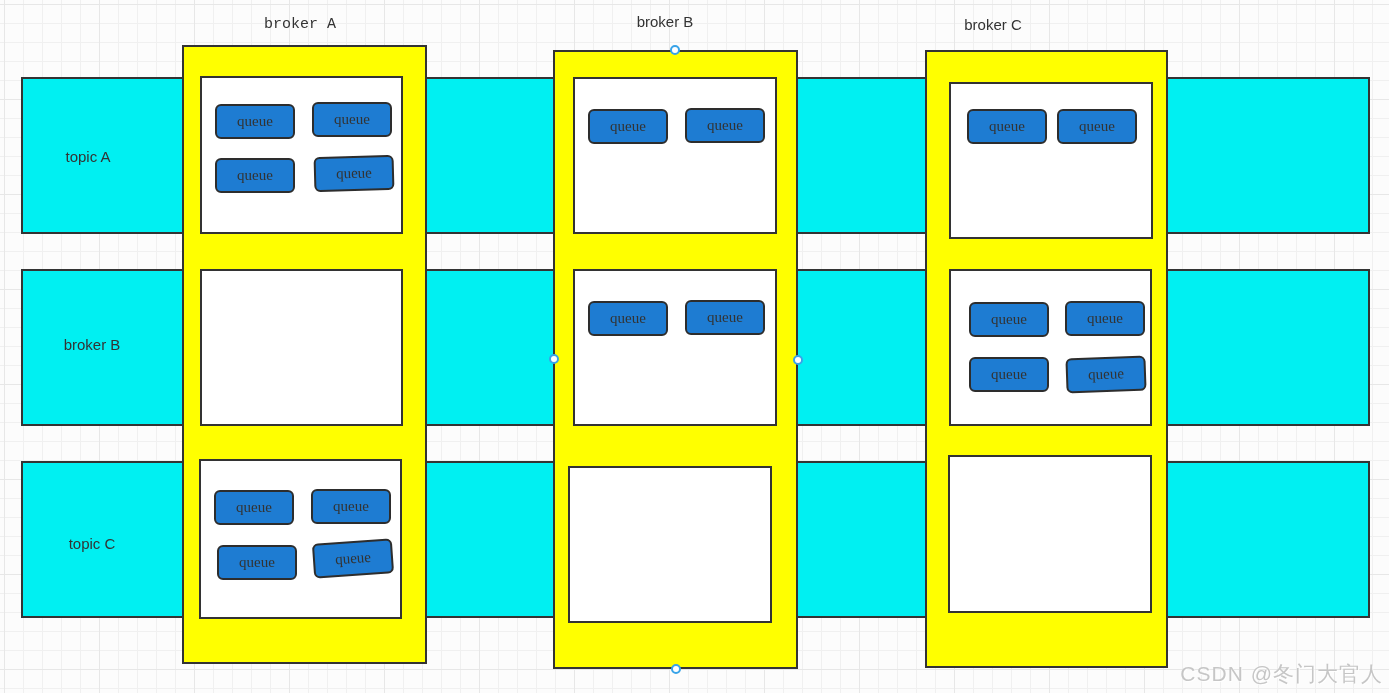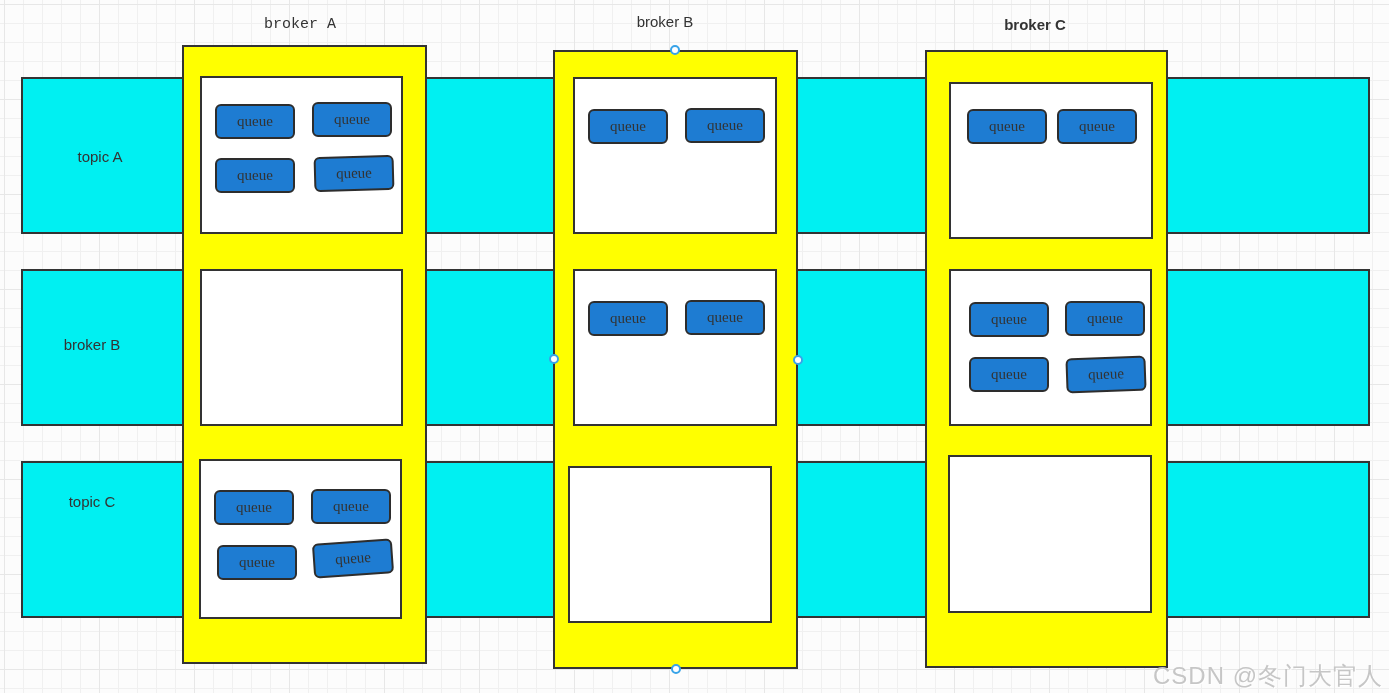--- a/index.html
+++ b/index.html
@@ -27,37 +27,37 @@
   }
   .topic-band{
     position:absolute;left:21px;width:1349px;height:157px;
     background:var(--topic-fill);border:2px solid var(--line);z-index:1;
   }
   .band-a{top:77px;} .band-b{top:269px;} .band-c{top:461px;}
   .topic-label{
     position:absolute;width:128px;text-align:center;
     font-size:15px;color:#333;z-index:2;
   }
-  .topic-label-a{left:24px;top:148px;margin-left:12px;}
+  .topic-label-a{left:24px;top:148px;}
   .topic-label-b{left:28px;top:336px;}
-  .topic-label-c{left:28px;top:493px;text-align:center;}
+  .topic-label-c{left:28px;top:535px;text-align:center;}
   .broker{
     position:absolute;background:var(--broker-fill);
     border:2px solid var(--line);z-index:3;
   }
   .broker-a{left:182px;top:45px;width:245px;height:619px;}
   .broker-b{left:553px;top:50px;width:245px;height:619px;}
   .broker-c{left:925px;top:50px;width:243px;height:618px;}
   .broker-label{
     position:absolute;width:160px;text-align:center;
     font-size:15px;color:#333;z-index:2;
   }
   .broker-label-a{left:220px;top:16px;font-family:Liberation Mono, monospace;}
   .broker-label-b{left:585px;top:13px;}
-  .broker-label-c{left:955px;top:16px;font-weight:bold;}
+  .broker-label-c{left:913px;top:16px;}
   .cell{
     position:absolute;background:var(--cell-fill);
     border:2px solid var(--line);z-index:4;font-family:Liberation Serif, serif;
   }
   .cell-aa{left:200px;top:76px;width:203px;height:158px;}
   .cell-ab{left:200px;top:269px;width:203px;height:157px;}
   .cell-ac{left:199px;top:459px;width:203px;height:160px;}
   .cell-ba{left:573px;top:77px;width:204px;height:157px;}
   .cell-bb{left:573px;top:269px;width:204px;height:157px;}
   .cell-bc{left:568px;top:466px;width:204px;height:157px;}
@@ -90,21 +90,21 @@
   .handle{
     position:absolute;width:10px;height:10px;border-radius:50%;
     background:#fff;border:2px solid var(--handle);z-index:30;
   }
   .handle-top{left:670px;top:45px;}
   .handle-right{left:793px;top:355px;}
   .handle-bottom{left:671px;top:664px;}
   .handle-left{left:549px;top:354px;}
   .watermark{
     position:absolute;right:6px;top:660px;
-    font-size:24px;color:var(--wm);letter-spacing:1px;
+    font-size:21px;color:var(--wm);letter-spacing:1px;
     text-shadow:1px 1px 0 rgba(255,255,255,.95);z-index:20;
   }
 </style>
 </head>
 <body>
 
 <div class="canvas">
 
   <div class="topic-band band-a"></div>
   <div class="topic-band band-b"></div>

